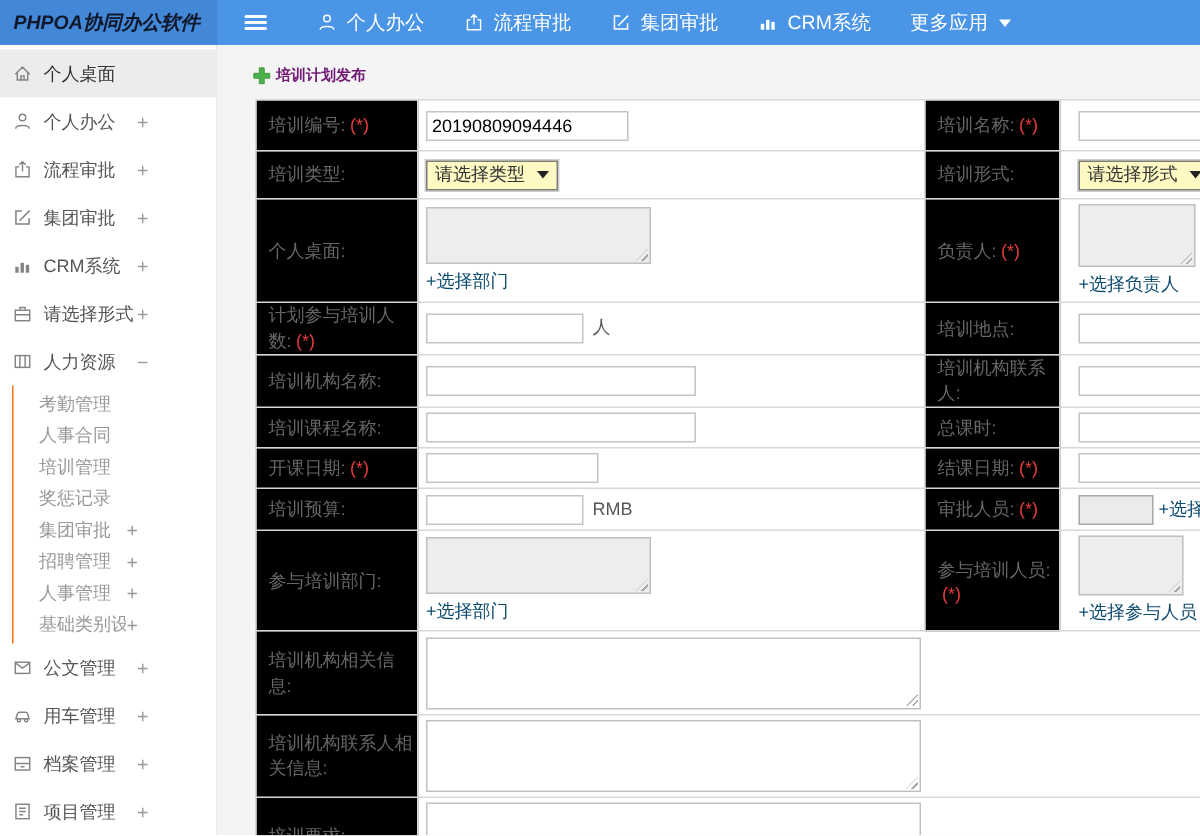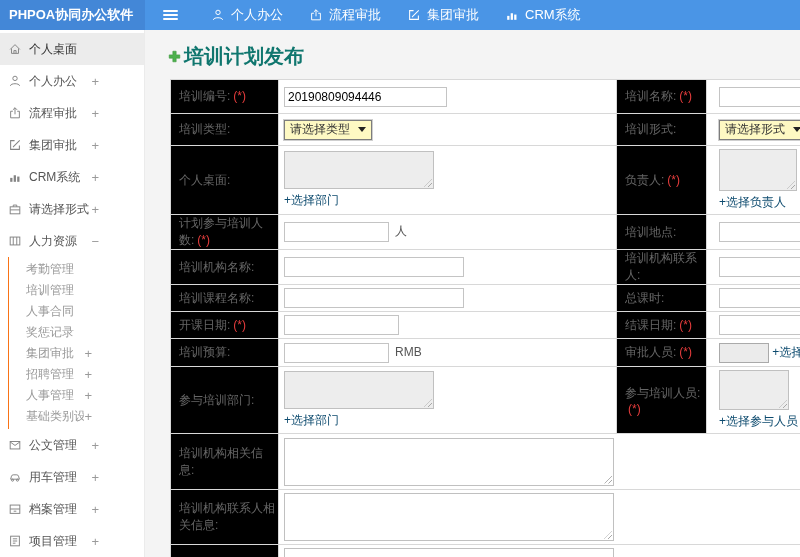--- a/index.html
+++ b/index.html
@@ -2,21 +2,21 @@
 <html><head>
 <meta charset="utf-8">
 <style>
   * { margin:0; padding:0; box-sizing:border-box; }
   html,body { width:800px; height:557px; }
   body { font-family:"Liberation Sans","DejaVu Sans",sans-serif; font-size:12px; color:#555; background:#fff; }
   .screen { position:relative; width:800px; height:557px; overflow:hidden; background:#fff; }
 
   
   .topbar { position:absolute; left:0; top:0; width:800px; height:30px; background:#4a95e6; display:flex; align-items:stretch; }
-  .logo { width:145px; background:#4387d7; color:#ffffff; font-size:13px; font-weight:bold; line-height:30px; padding-left:9px; letter-spacing:0; }
+  .logo { width:145px; background:#4387d7; color:#0f172a; font-size:13px; font-weight:bold; line-height:30px; padding-left:9px; letter-spacing:0;font-style:italic; }
   .burger { display:flex; flex-direction:column; justify-content:center; gap:2px; margin-left:12px; padding:0 6px; cursor:pointer; }
   .burger i { display:block; width:15px; height:2px; background:#fff; border-radius:1px; }
   .topnav { display:flex; align-items:stretch; margin-left:14px; }
   .tn-item { display:flex; align-items:center; padding:0 13px; color:#fff; font-size:13px; cursor:pointer; }
   .tn-item svg { width:14px; height:14px; margin-right:6px; color:#fff; }
   .caret-down { width:0; height:0; border-left:4px solid transparent; border-right:4px solid transparent; border-top:5px solid #fff; margin-left:7px; }
 
   
   .sidebar { position:absolute; left:0; top:30px; width:145px; bottom:0; background:#fff; border-right:1px solid #ebebeb; padding-top:3px; }
   .sb-item { display:flex; align-items:center; height:32px; padding:0 45px 0 8px; color:#555; cursor:pointer; }
@@ -24,32 +24,32 @@
   .sb-item svg { width:14px; height:14px; color:#848484; flex:none; }
   .sb-label { margin-left:7px; white-space:nowrap; overflow:hidden; }
   .sb-expand { margin-left:auto; color:#9a9a9a; font-size:13px; }
   .sb-sub { margin-left:8px; border-left:1px solid #f97316; padding:2px 0; }
   .sb-sub .sb-item { height:21px; padding:0 52px 0 10px; color:#999; }
 
   
   .main { position:absolute; left:145px; top:30px; right:0; bottom:0; background:#f4f4f4; overflow:hidden; }
   .page-title-row { display:flex; align-items:center; margin:13px 0 9px 23px; }
   .page-title-row svg { width:13px; height:13px; margin-right:3px; }
-  .page-title { font-size:20px; font-weight:bold; color:#0f766e; }
+  .page-title { font-size:10px; font-weight:bold; color:#701a75; }
 
   table.form { border-collapse:collapse; table-layout:fixed; width:790px; margin-left:25px; background:#fff; }
   table.form td { border:1px solid #d8d8d8; vertical-align:middle; font-size:12px; }
   td.lbl { background:#000000; color:#666; padding-left:8px; }
   td.fld { background:#fff; padding:3px 6px 3px 5px; }
   td.fr { padding-left:12px; }
   .req { color:#e53c3c; margin-left:3px; }
 
   .ipt { height:20px; border:1px solid #c4c4c4; background:#fff; font-size:12px; font-family:inherit; padding:0 3px; vertical-align:middle; }
   .ipt.gray { background:#ebebeb; border-color:#aaa; }
-  .w135{width:163px;} .w105{width:105px;} .w180{width:180px;} .w115{width:115px;} .w50{width:50px;} .wwide{width:220px;}
+  .w135{width:135px;} .w105{width:105px;} .w180{width:180px;} .w115{width:115px;} .w50{width:50px;} .wwide{width:220px;}
   .suffix { margin-left:6px; color:#555; }
 
   .sel { display:inline-flex; align-items:center; border:1px solid #7d7d7d; background:#fef9c3; color:#333; height:20px; padding:0 5px; cursor:pointer; box-shadow:0 0 0 1px #cfcfcf; }
   .sel .caret { width:0; height:0; border-left:4px solid transparent; border-right:4px solid transparent; border-top:5px solid #222; margin-left:8px; }
 
   .ta { position:relative; border:1px solid #c0c0c0; background:#fff; }
   .ta.gray { background:#ededed; }
   .grip { position:absolute; right:1px; bottom:1px; width:8px; height:8px;
           background:repeating-linear-gradient(135deg, transparent 0 2px, #a8a8a8 2px 3px);
           clip-path:polygon(100% 0, 100% 100%, 0 100%); cursor:nwse-resize; }
@@ -143,20 +143,24 @@
             <use href="#i-edit"></use>
           </svg>
         <span>集团审批</span>
       </div>
       <div class="tn-item">
         <svg>
             <use href="#i-chart"></use>
           </svg>
         <span>CRM系统</span>
       </div>
+      <div class="tn-item">
+        <span>更多应用</span>
+        <span class="caret-down"></span>
+      </div>
     </div>
   </div>
 
   <div class="sidebar">
     <div class="sb-item active">
       <svg>
           <use href="#i-home"></use>
         </svg>
       <span class="sb-label">个人桌面</span>
       <span class="sb-expand"></span>
@@ -202,25 +206,25 @@
         </svg>
       <span class="sb-label">人力资源</span>
       <span class="sb-expand">−</span>
     </div>
     <div class="sb-sub">
       <div class="sb-item">
         <span class="sb-label">考勤管理</span>
         <span class="sb-expand"></span>
       </div>
       <div class="sb-item">
+        <span class="sb-label">人事合同</span>
+        <span class="sb-expand"></span>
+      </div>
+      <div class="sb-item">
         <span class="sb-label">培训管理</span>
-        <span class="sb-expand"></span>
-      </div>
-      <div class="sb-item">
-        <span class="sb-label">人事合同</span>
         <span class="sb-expand"></span>
       </div>
       <div class="sb-item">
         <span class="sb-label">奖惩记录</span>
         <span class="sb-expand"></span>
       </div>
       <div class="sb-item">
         <span class="sb-label">集团审批</span>
         <span class="sb-expand">+</span>
       </div>

